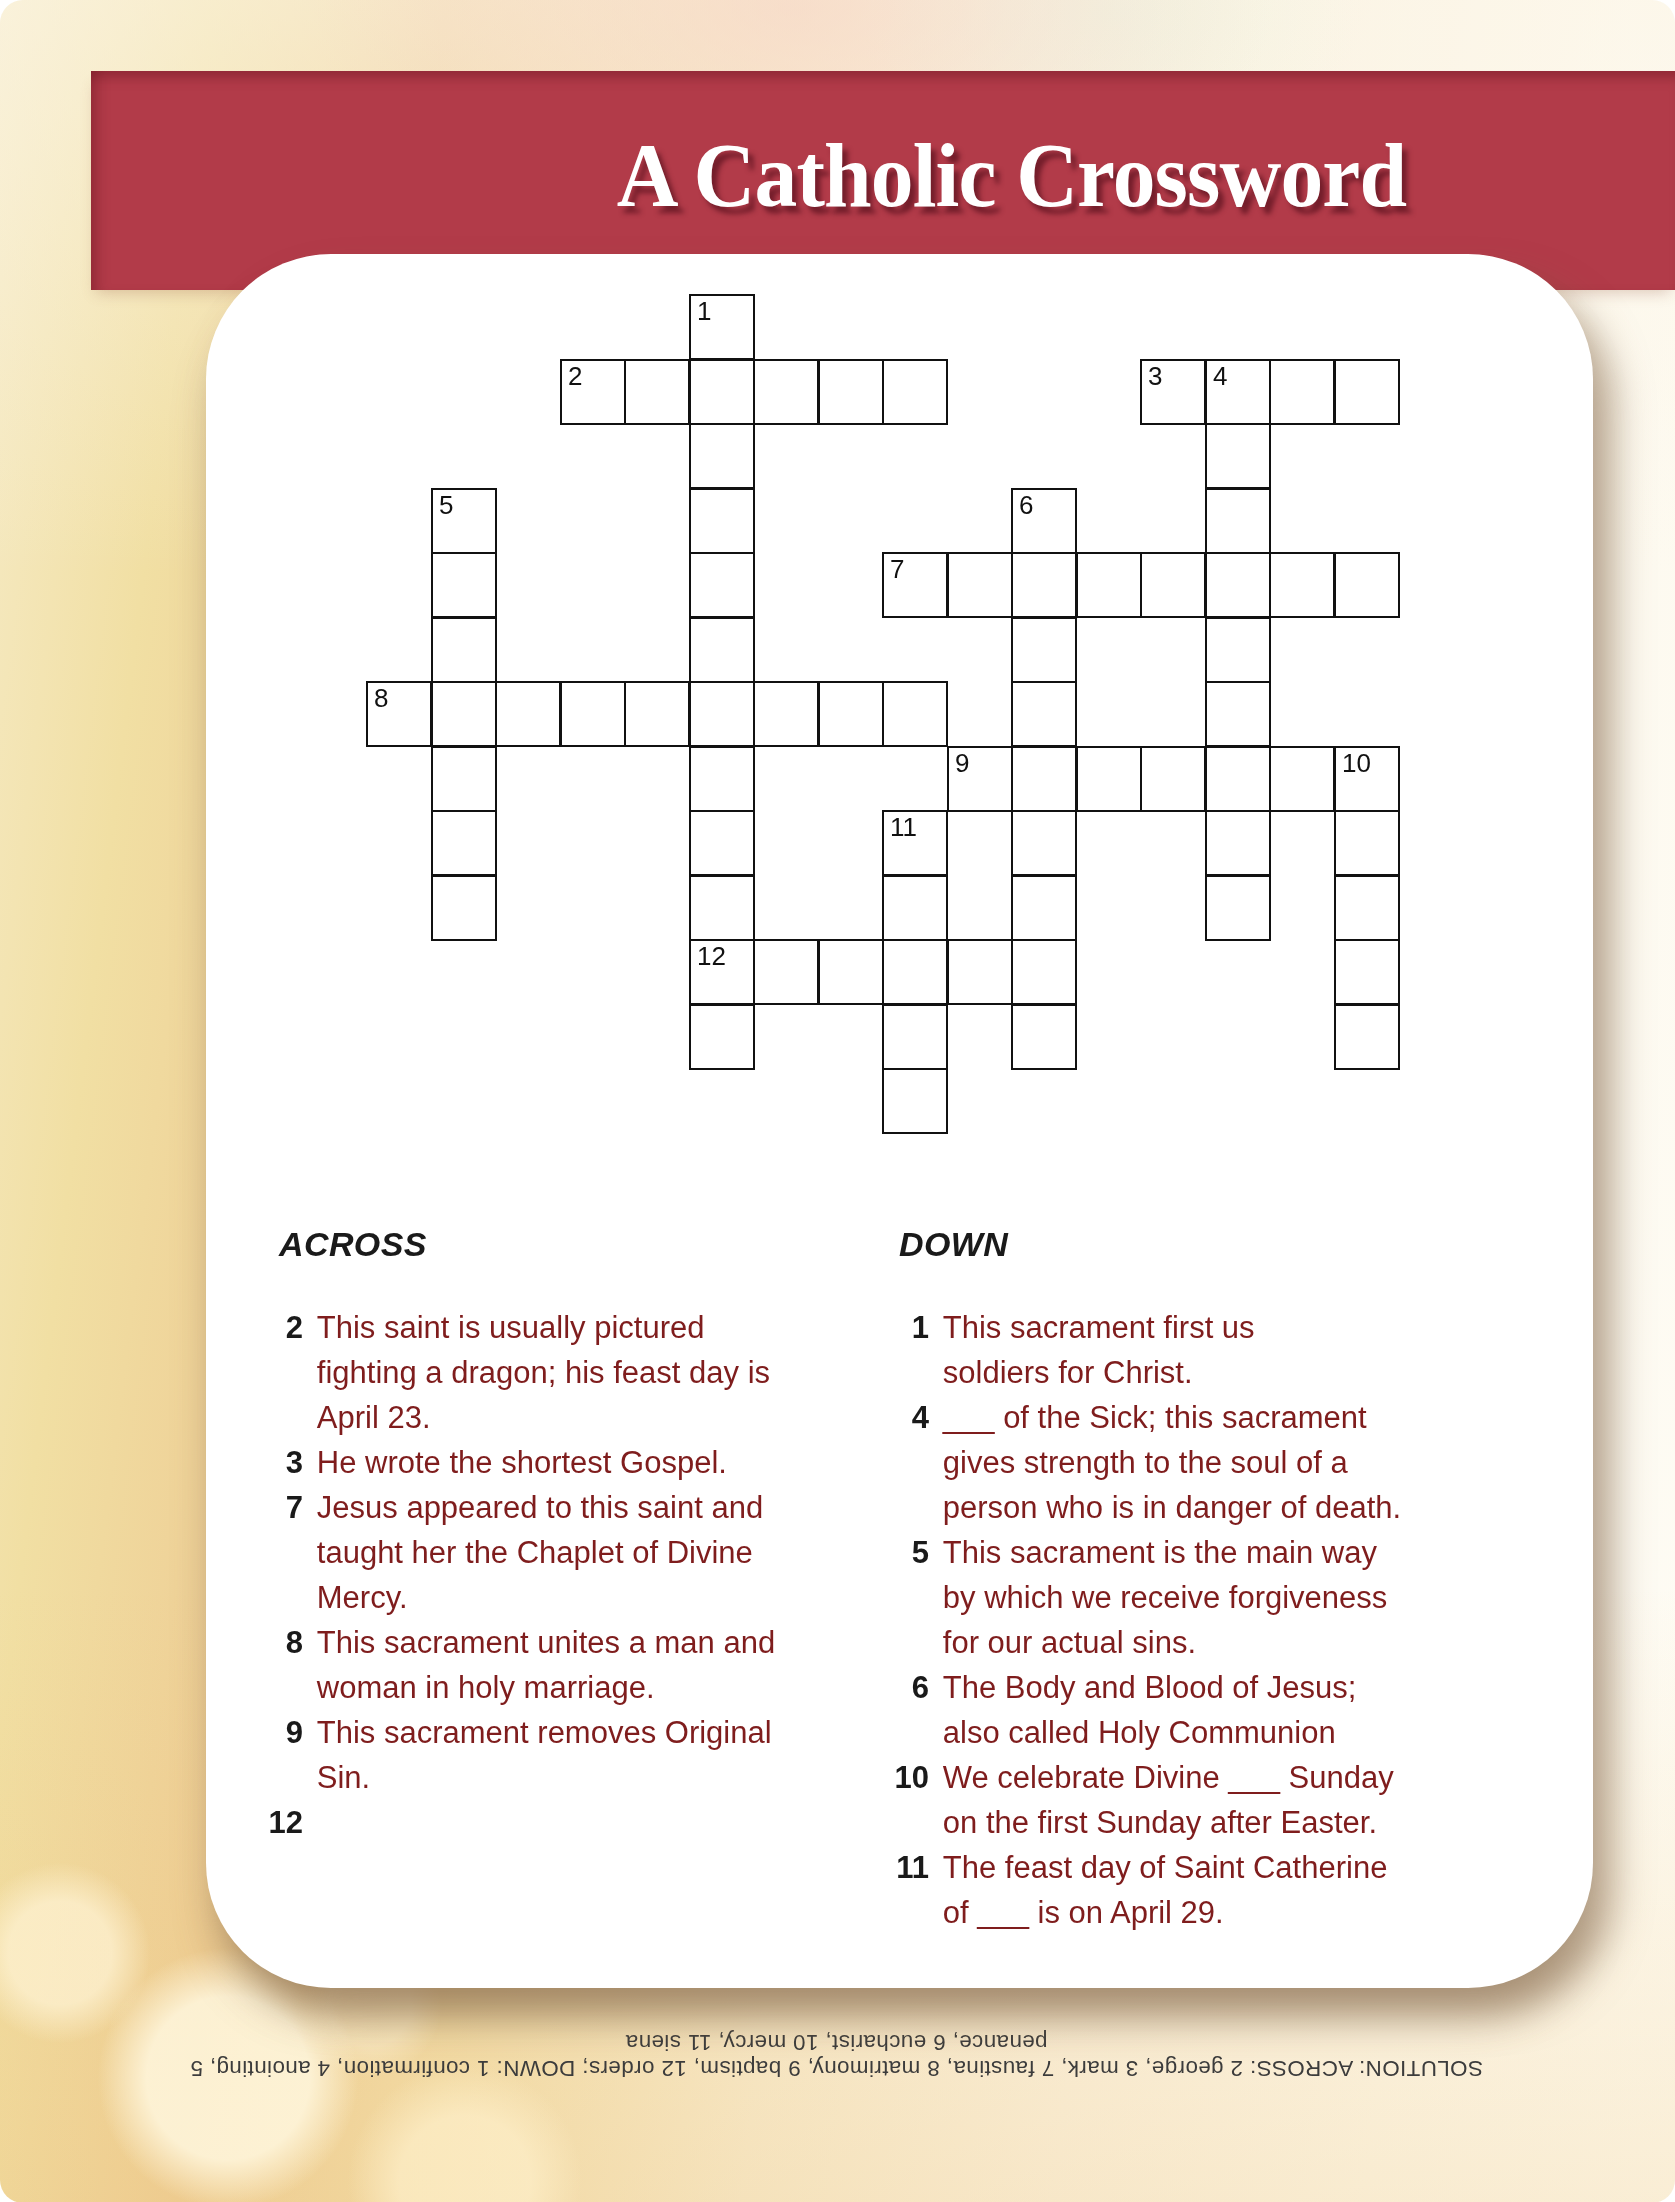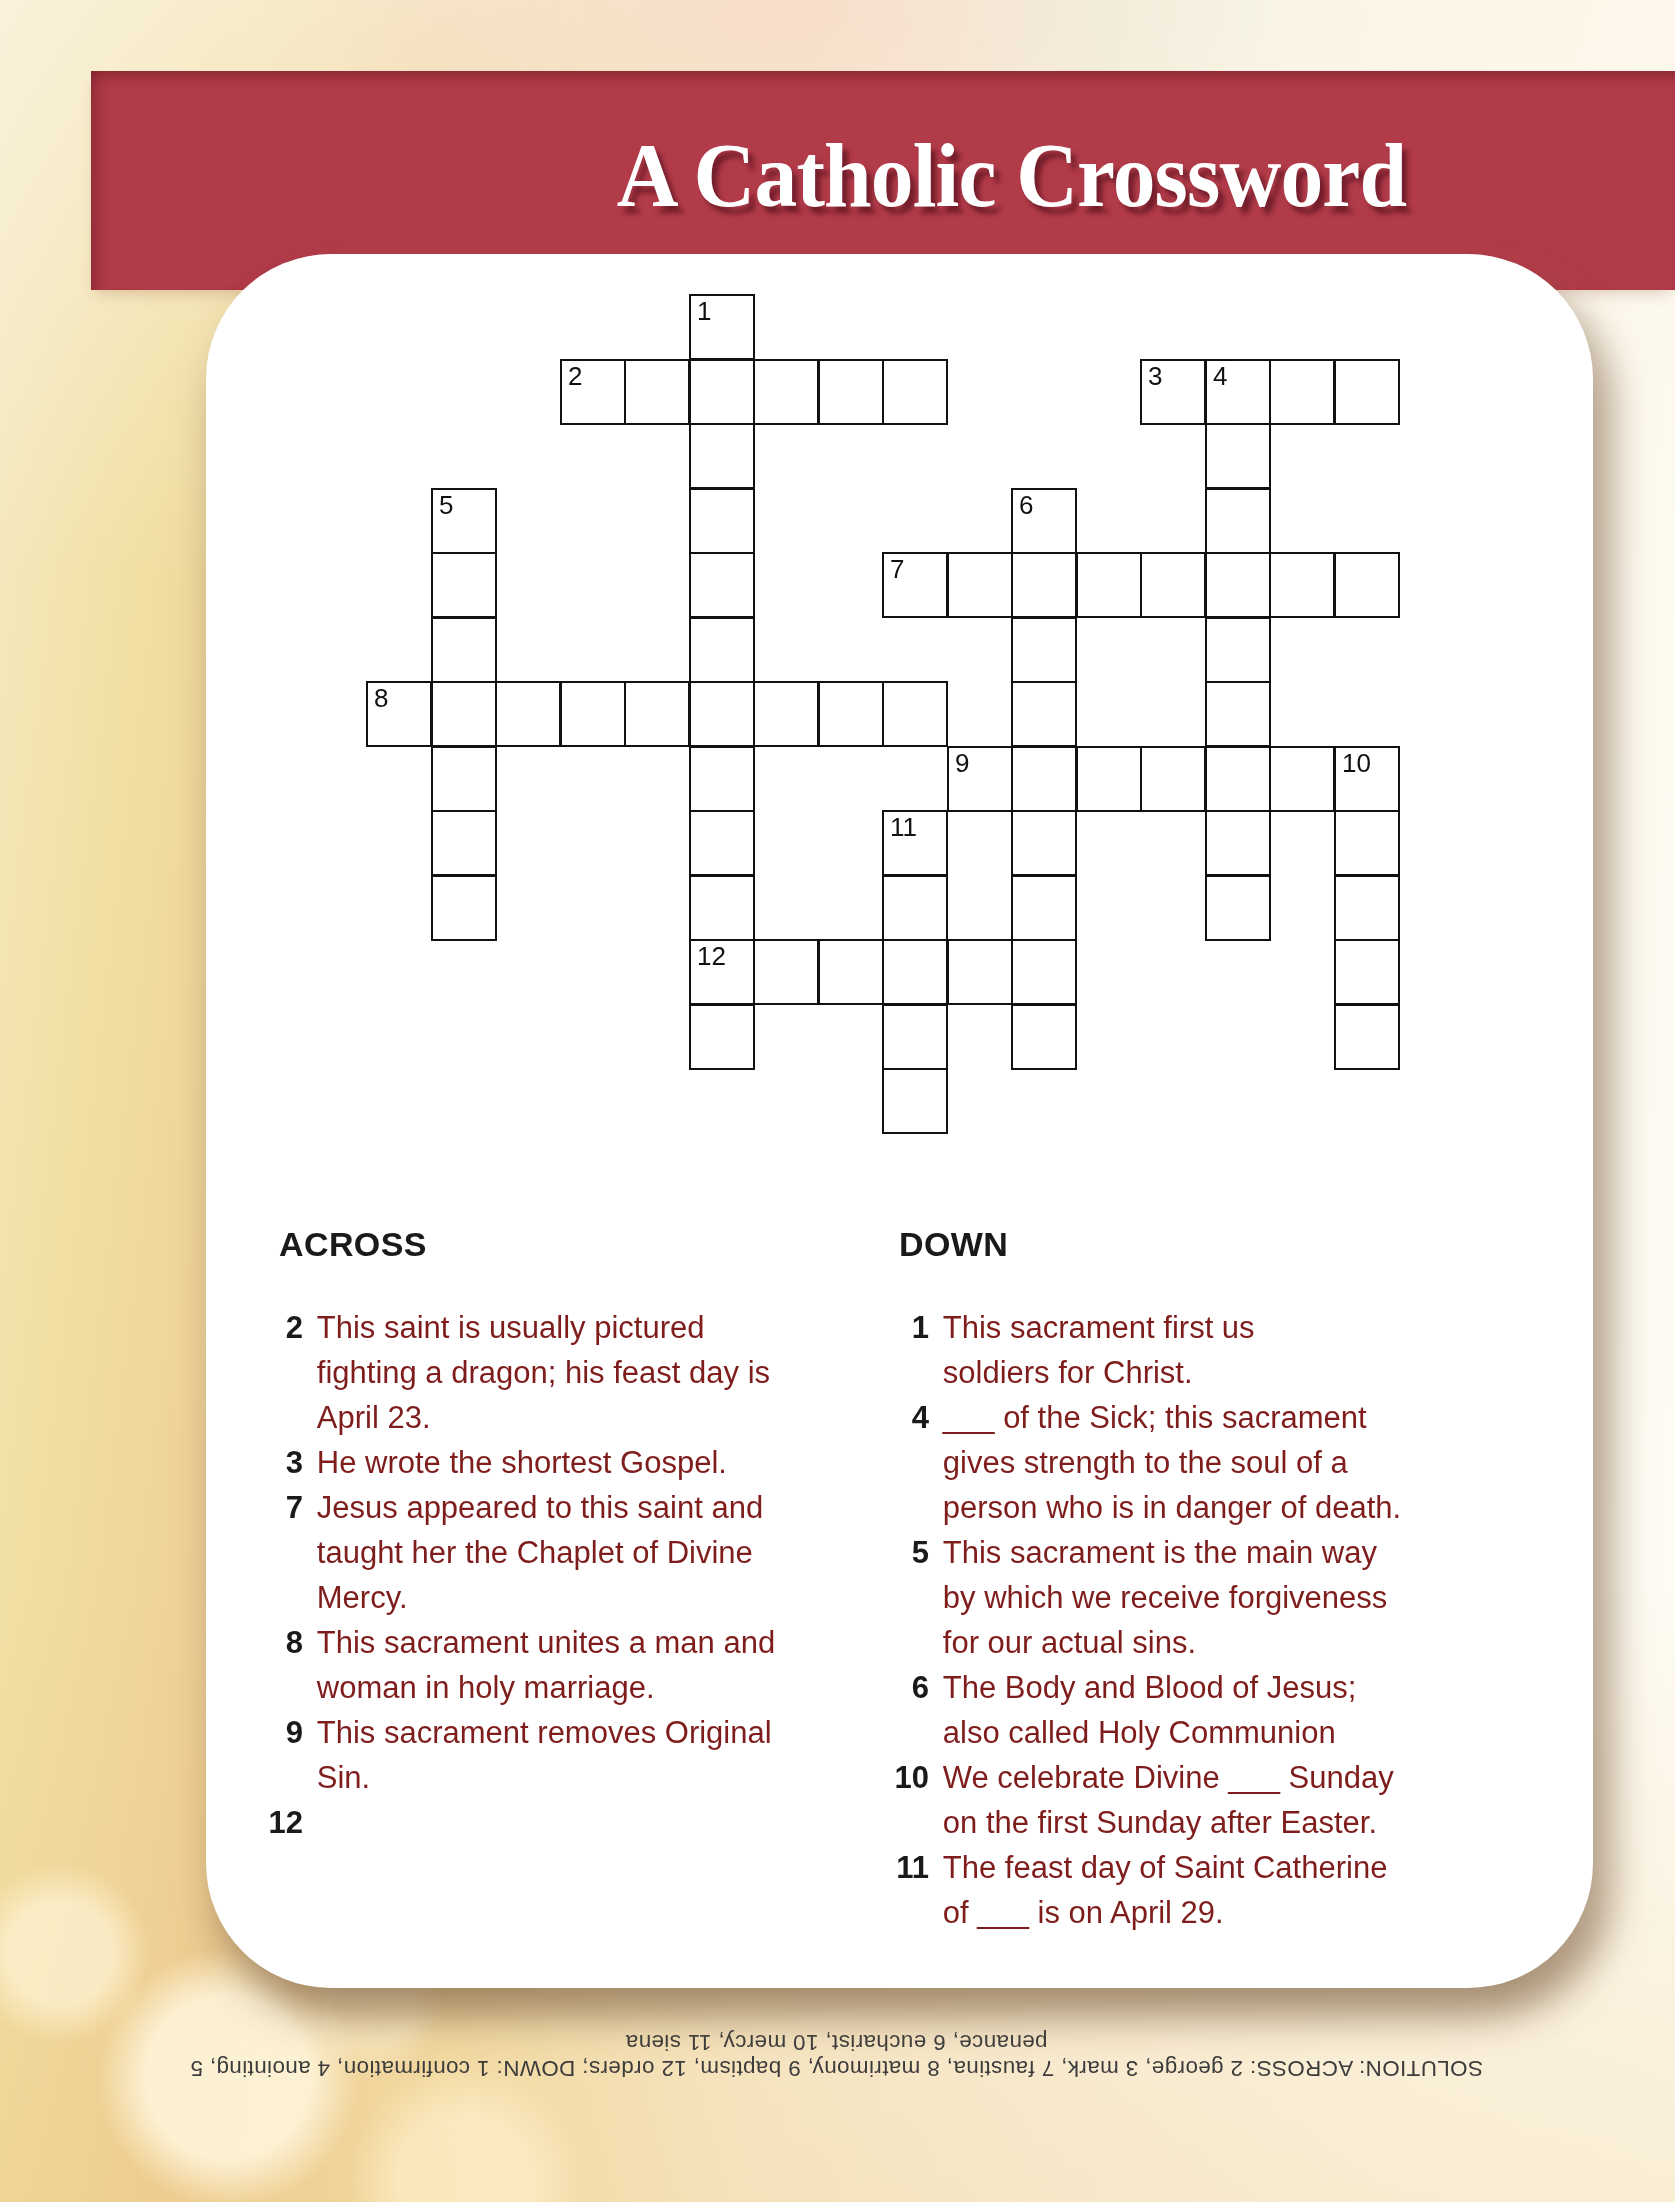--- a/index.html
+++ b/index.html
@@ -8,20 +8,21 @@
     font-family:"Liberation Sans", sans-serif;
     background:
       radial-gradient(181px 181px at 228px 2078px, rgba(255,247,222,.85) 0 45%, rgba(255,247,222,0) 72%),
       radial-gradient(129px 129px at 60px 1953px, rgba(255,244,214,.7) 0 40%, rgba(255,244,214,0) 70%),
       radial-gradient(163px 163px at 465px 2181px, rgba(255,241,205,.65) 0 40%, rgba(255,241,205,0) 72%),
       radial-gradient(103px 103px at 370px 2005px, rgba(255,244,214,.5) 0 40%, rgba(255,244,214,0) 70%),
       radial-gradient(706px 361px at 792px 8.6px, rgba(246,211,196,.6), rgba(246,211,196,0) 68%),
       radial-gradient(361px 224px at 1110px 13px, rgba(234,243,225,.55), rgba(234,243,225,0) 70%),
       linear-gradient(to bottom, rgba(252,246,232,.6) 0%, rgba(252,246,232,0) 26%, rgba(240,210,150,0) 72%, rgba(238,200,130,.28) 100%),
       linear-gradient(97deg,#f6ebc7 0%,#f1dfa3 11%,#eecd94 23%,#f3deab 36%,#f8ecd1 52%,#fbf3e3 68%,#fdf9ee 84%,#fefcf5 100%);
+    border-radius: 23px;
   }
   .band{
     position:absolute; left:91px; top:71px; width:1584px; height:219px;
     background:#b23b49;
     box-shadow: inset 0 13.8px 12px -6.9px rgba(110,25,35,.45),
                 inset 13.8px 0 12px -6.9px rgba(110,25,35,.40),
                 0 8.6px 13.8px -5.2px rgba(150,90,70,.30);
     z-index:1;
   }
   .title{
@@ -44,21 +45,21 @@
   .cell{
     position:absolute; width:62px; height:62px;
     border:2.6px solid #111111; background:#ffffff; box-sizing:content-box;
   }
   .cellnum{
     position:absolute; top:0.9px; left:6px;
     font-size:26px; line-height:29px; color:#111111;
   }
   .clue-header{
     position:absolute; top:971px; font-size:34px; font-weight:bold;
-    color:#1a1a1a; letter-spacing:0.4px;
+    color:#1a1a1a; letter-spacing:0.4px;font-style:italic;
   }
   .clue-header.across{ left:73px; }
   .clue-header.down{ left:693px;text-align:right; }
   .clue-list{ position:absolute; top:1051px; }
   .clue-list.across{ left:47px; }
   .clue-list.down{ left:673px; }
   .clue{ display:flex; align-items:flex-start; }
   .clue-num{
     flex:none; width:50px; text-align:right;
     font-weight:bold; font-size:31px; line-height:45px; color:#1a1a1a;

